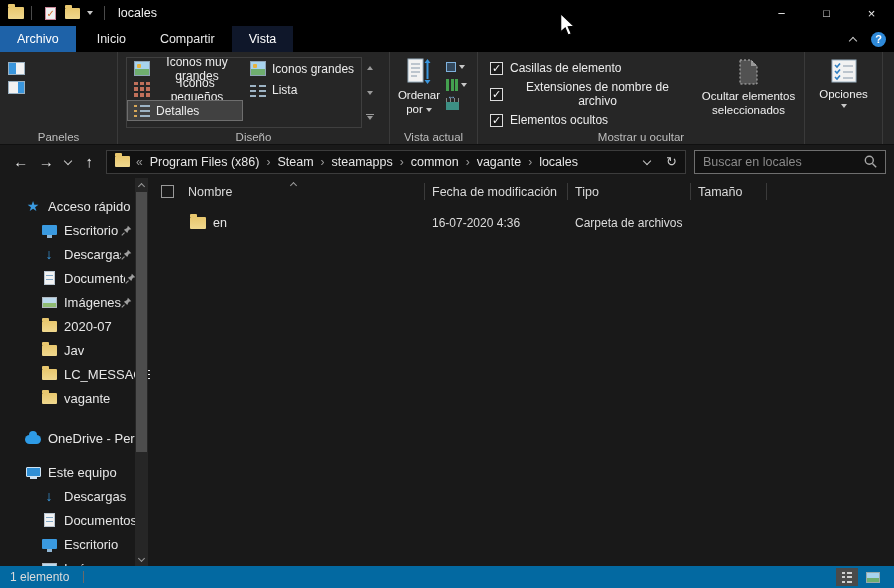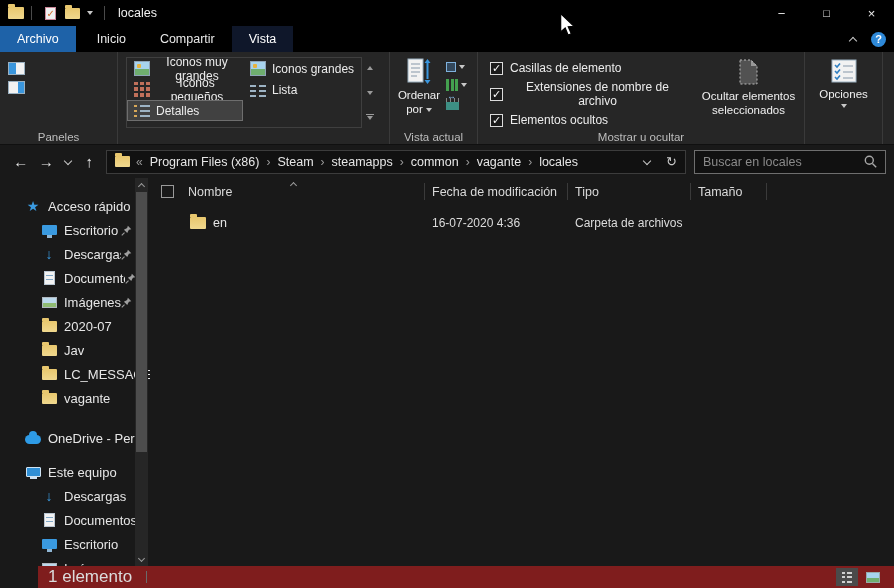--- a/index.html
+++ b/index.html
@@ -153,22 +153,22 @@
   .sort-caret .chev { border-color:#9a9a9a; width:5px; height:5px; border-width:1.3px; }
   .frow { display:flex; height:24px; align-items:flex-end; margin-top:3px; background:none; border:none;
           color:#e6e6e6; font-size:12.5px; width:620px; text-align:left; font-family:inherit; padding:0; }
   .fr-name { width:275px; display:flex; align-items:center; padding-left:40px; }
   .fr-name .nm { margin-left:7px; }
   .fr-date, .fr-type { font-size:12px; color:#dcdcdc; }
   .fr-date { width:143px; padding-left:7px; }
   .fr-type { width:123px; padding-left:7px; }
 
   
-  .statusbar { position:absolute; left:0; right:0; bottom:0; height:22px; background:#7f1d1d;
-               display:flex; align-items:center; padding:0 10px; font-size:17px; color:#dcdcdc;margin-left:38px; }
+  .statusbar { position:absolute; left:0; right:0; bottom:0; height:22px; background:#0369a1;
+               display:flex; align-items:center; padding:0 10px; font-size:12px; color:#dcdcdc; }
   .sb-sep { width:1px; height:12px; background:#6a6a6a; margin-left:14px; }
   .view-toggles { margin-left:auto; display:flex; gap:4px; }
   .vt { width:22px; height:18px; background:none; border:none; display:flex; align-items:center; justify-content:center; }
   .vt.active { background:#4a4a4a; }
   .vt-details { width:10px; height:12px;
       background:repeating-linear-gradient(0deg,#cfcfcf 0 2px,transparent 2px 4.5px) 0 0/3px 12px no-repeat,
                  repeating-linear-gradient(0deg,#cfcfcf 0 2px,transparent 2px 4.5px) 5px 0/5px 12px no-repeat; }
   .vt-thumb { width:14px; height:11px; border:1px solid #9aa;
       background:linear-gradient(180deg,#a7d3ee 55%,#6fae6f 55%); }
 
@@ -257,20 +257,21 @@
           </button>
         <button class="gs-btn">
             <span class="tri-down-s"></span>
           </button>
         <button class="gs-btn">
             <span class="gs-bar"></span>
             <span class="tri-down-s"></span>
           </button>
       </div>
     </div>
+    <span class="rgroup-label">Diseño</span>
   </div>
 
   <div class="rgroup" style="width:88px; padding-left:4px;">
     <button class="big-btn" style="width:50px;">
       <svg width="24" height="27" viewBox="0 0 24 27">
         <rect x="1" y="1" width="15" height="23" fill="#f2f2f2" stroke="#9ab0c0"></rect>
         <path d="M4 6h9M4 10h9M4 14h9M4 18h6" stroke="#aab6c2" stroke-width="1.6" fill="none"></path>
         <line x1="20.5" y1="5" x2="20.5" y2="21" stroke="#3a96dd" stroke-width="2"></line>
         <path d="M20.5 1 l3 4 h-6 z" fill="#3a96dd"></path>
         <path d="M20.5 26 l3 -4 h-6 z" fill="#3a96dd"></path>

